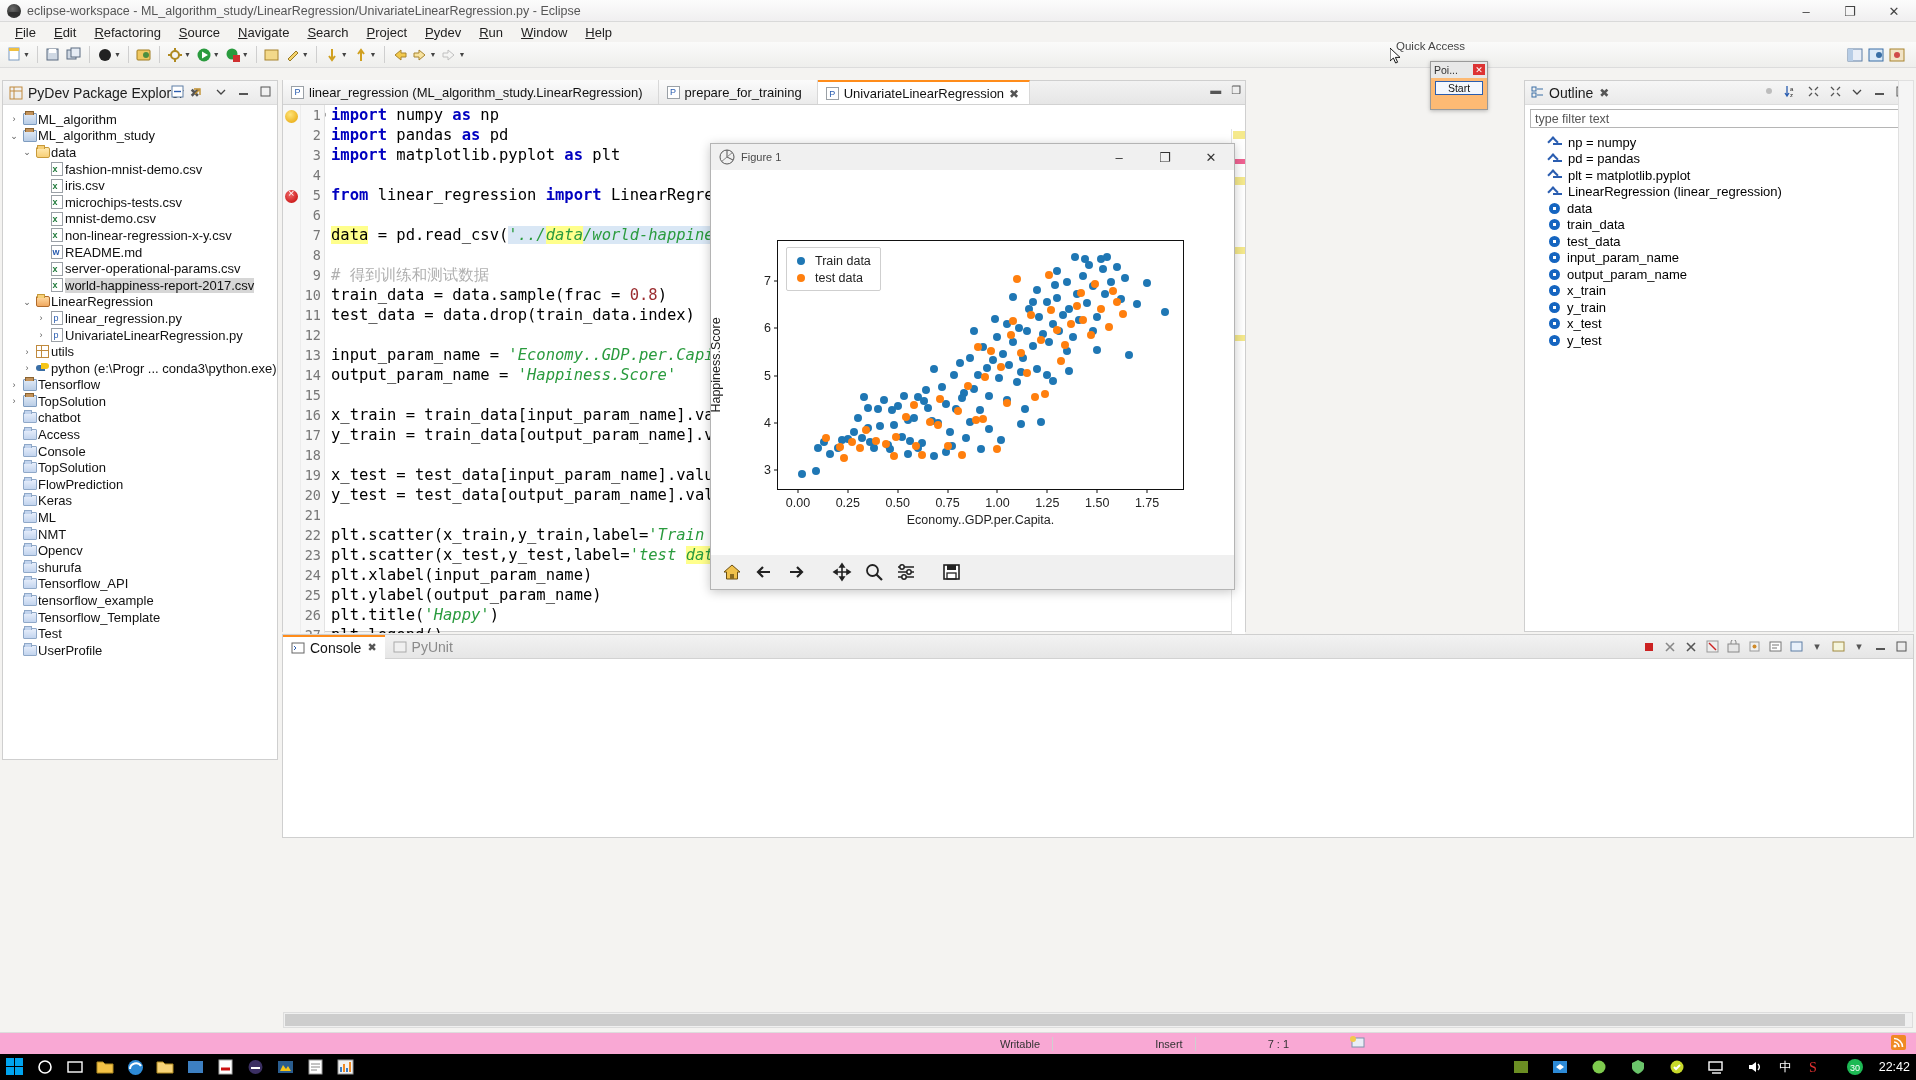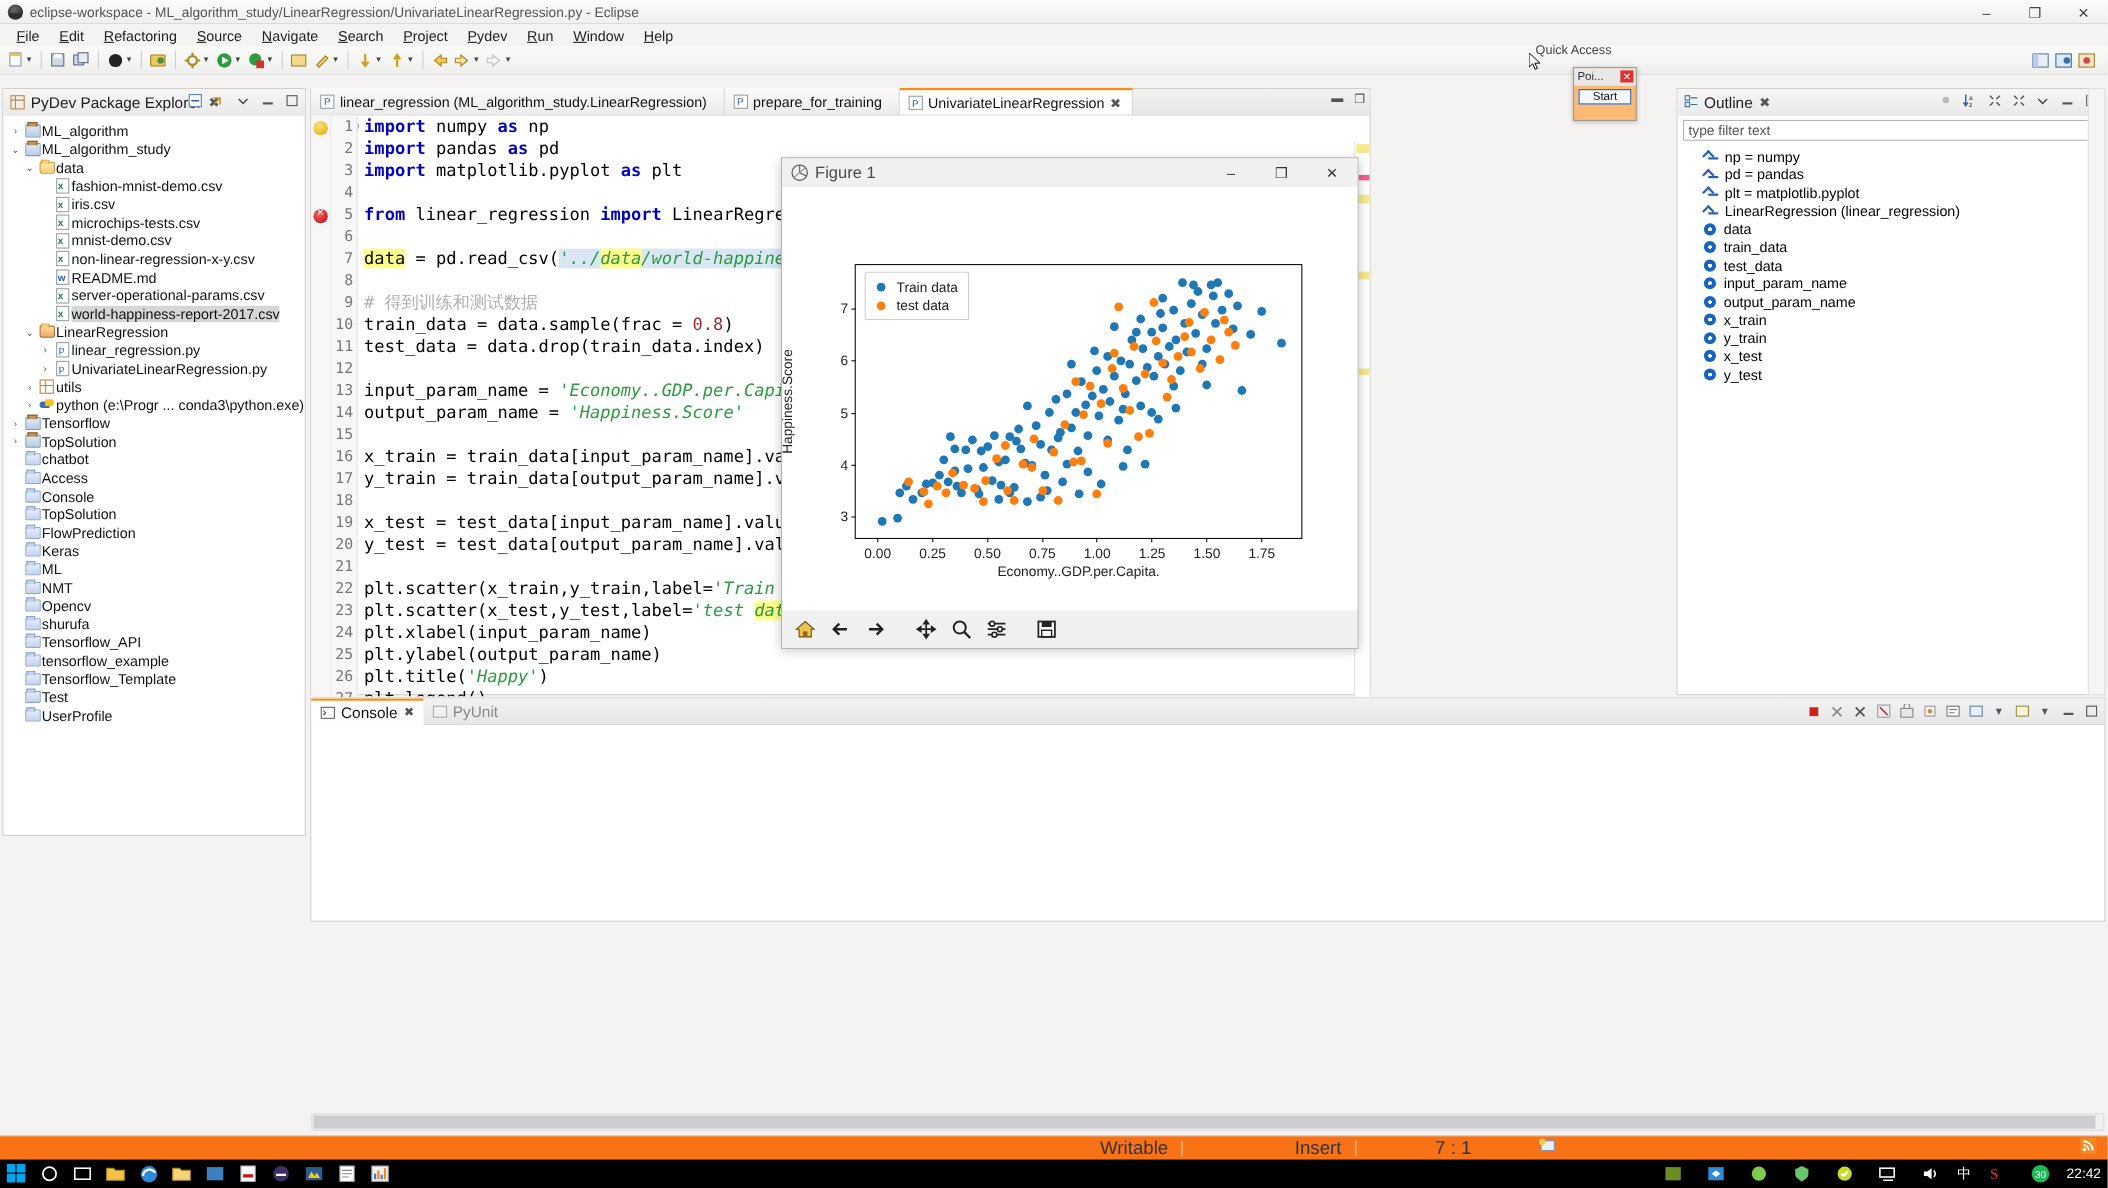--- a/index.html
+++ b/index.html
@@ -144,36 +144,36 @@
      display:flex; align-items:center; position:relative;}
   .ctab{ display:flex;align-items:center;height:24px;padding:0 8px;font-size:14px;color:#111;}
   .ctab.active{ background:#fff; border-top:2px solid #ff8c1a; }
   .ctab.inactive{ color:#8a8a8a; }
   .ctools{ position:absolute; right:4px; display:flex; gap:5px; align-items:center; }
   .ct{ width:16px;height:16px;display:flex;align-items:center;justify-content:center;font-size:11px;color:#555;}
   .cbody{ padding:5px 6px; font-size:12.5px; color:#111; }
 
   
   .status{ position:absolute; left:0; top:1032px; width:1916px; height:22px;
-     background:#f97316; border-top:1px solid #ddd; display:flex; align-items:center;
-     font-size:17px; color:#333; }
+     background:#f9a8d4; border-top:1px solid #ddd; display:flex; align-items:center;
+     font-size:11px; color:#333; }
   .st-sep{ width:1px; height:14px; background:#cfcfcf; margin:0 12px;}
 
   
   .taskbar{ position:absolute; left:0; top:1054px; width:1916px; height:26px; background:#000;
      display:flex; align-items:center; }
   .tb-ic{ width:30px;height:24px;display:flex;align-items:center;justify-content:center; }
   .tray{ position:absolute; right:6px; display:flex; align-items:center; gap:9px; color:#fff; font-size:12.5px;}
 
   
   .figwin{ position:absolute; left:710px; top:143px; width:525px; height:447px;
      background:#f0f0f0; border:1px solid #b4b4b4; box-shadow:0 2px 10px rgba(0,0,0,.22);}
   .figbar{ height:26px; background:#f0f0f0; display:flex; align-items:center; position:relative; }
   .figicon{ width:16px;height:16px;margin:0 6px 0 8px; flex:none; }
-  .figtitle{ font-size:15px; color:#4a4a4a; }
+  .figtitle{ font-size:11px; color:#4a4a4a; }
   .figbtns{ position:absolute; right:0; top:0; display:flex; }
   .figbtn{ width:46px;height:26px;display:flex;align-items:center;justify-content:center;color:#333;font-size:13px;}
   .figcanvas{ position:relative; width:100%; height:385px; background:#fff; }
   .figtoolbar{ height:34px; background:#f0f0f0; display:flex; align-items:center; gap:6px; padding-left:8px;}
   .ftb{ width:26px;height:26px;display:flex;align-items:center;justify-content:center;}
   .ftsep{ width:8px; }
 
   .plot-title{ position:absolute; left:0; right:0; top:48px; text-align:center; font-size:15px; color:#222;}
   .axes{ position:absolute; left:66px; top:70px; width:407px; height:250px; border:1px solid #111; background:#fff;}
   .ylabel{ position:absolute; left:-4px; top:70px; height:250px; width:18px;

